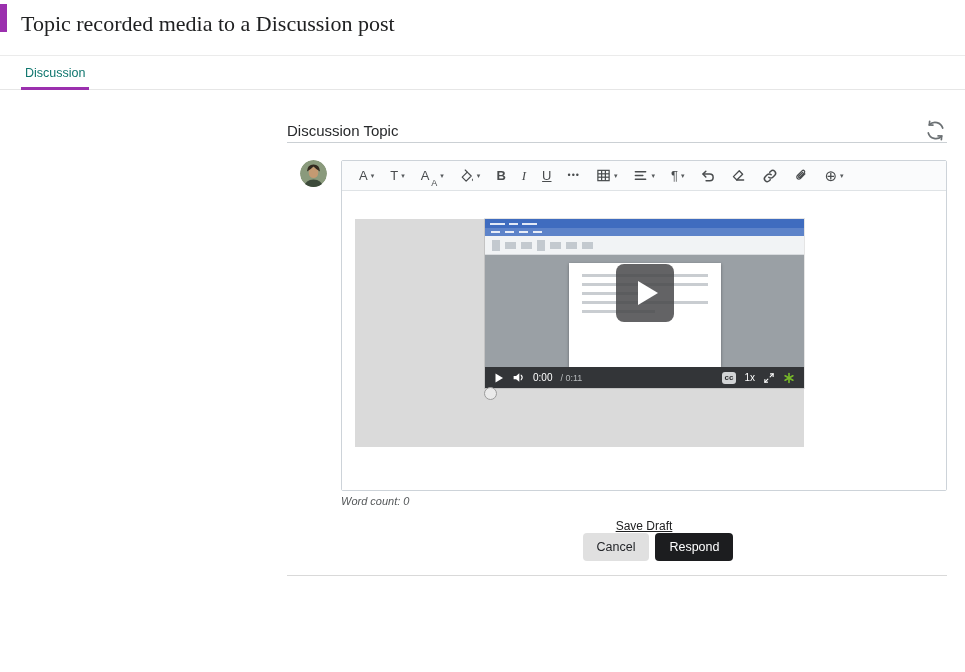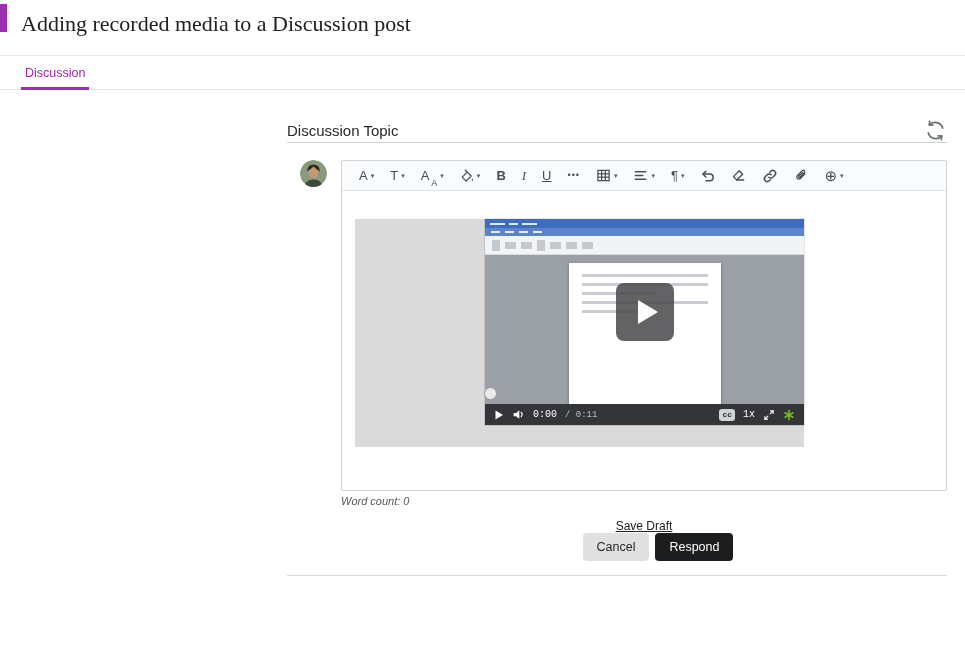--- a/index.html
+++ b/index.html
@@ -15,21 +15,21 @@
        font-family:"Liberation Sans",sans-serif;overflow:hidden;position:relative;}
 
   
   .header{position:relative;height:56px;border-bottom:1px solid #ebebeb;padding:11px 0 0 21px;}
   .accent-bar{position:absolute;left:0;top:4px;width:7px;height:28px;background:var(--accent);}
   .title{font-family:"Liberation Serif",serif;font-size:22px;font-weight:400;color:#202122;}
 
   
   .tabbar{height:34px;display:flex;gap:18px;padding-left:23px;border-bottom:1px solid #e6e6e6;}
   .tab{position:relative;display:flex;align-items:center;font-size:12.5px;color:#46484b;cursor:pointer;padding:0 2px;}
-  .tab.active{color:#a21caf;}
+  .tab.active{color:#0f766e;}
   .tab.active::after{content:"";position:absolute;left:-2px;right:-2px;bottom:-1px;height:3px;background:var(--accent);}
 
   
   .main{width:660px;margin-left:287px;padding-top:29px;}
   .topic-row{display:flex;justify-content:space-between;align-items:center;
              border-bottom:1px solid #cbd0d4;}
   .section-heading{font-size:15px;font-weight:400;color:#27292b;}
   .refresh{cursor:pointer;line-height:0;}
   .responses-wrap{margin-top:60px;border-bottom:1px solid #cbd0d4;padding-bottom:13px;}
 
@@ -50,22 +50,22 @@
   .tb .g.dots{font-size:9px;letter-spacing:1px;}
   .tb .g.plus{font-size:15px;}
   .caret{font-size:7px;color:#565a5c;line-height:1;}
   .tb svg *{stroke:var(--toolbar_icon);}
   .tb svg .fillme{fill:var(--toolbar_icon);stroke:none;}
 
   .editor-body{height:299px;padding:28px 0 0 13px;position:relative;background:#fff;}
 
   
   .player{width:449px;height:228px;background:#dadada;position:relative;}
-  .video-frame{position:absolute;left:130px;top:0;width:319px;height:206px;
-               display:flex;flex-direction:column;box-shadow:0 0 0 1px rgba(0,0,0,.10);font-family:Liberation Mono, monospace;}
+  .video-frame{position:absolute;left:130px;top:0;width:319px;height:169px;
+               display:flex;flex-direction:column;box-shadow:0 0 0 1px rgba(0,0,0,.10);}
   .thumb{position:relative;flex:1;display:flex;flex-direction:column;overflow:hidden;background:#9aa0a5;}
   .win-titlebar{height:9px;background:var(--word_blue);display:flex;align-items:center;gap:4px;padding:0 5px;}
   .win-tabsrow{height:8px;background:#5d83c9;display:flex;align-items:center;gap:5px;padding:0 6px;}
   .win-dash{width:15px;height:2px;background:rgba(255,255,255,.85);}
   .win-dash.sm{width:9px;}
   .win-ribbon{height:19px;background:#f1f3f5;border-bottom:1px solid #d8dbde;
               display:flex;align-items:center;gap:5px;padding:0 7px;}
   .rb{width:11px;height:7px;background:#c3c9cf;}
   .rb.tall{height:11px;width:8px;}
   .doc-area{flex:1;background:#9aa0a5;display:flex;justify-content:center;padding-top:8px;}
@@ -99,21 +99,21 @@
   .btn.respond{background:var(--button_dark);color:#fff;}
   .bottom-divider{border-top:1px solid #d9d9d9;margin-top:14px;}
 </style>
 </head>
 <body>
 
 <div class="page">
 
   <header class="header">
     <div class="accent-bar"></div>
-    <h1 class="title">Adding recorded media to a Discussion post</h1>
+    <h1 class="title">Topic recorded media to a Discussion post</h1>
   </header>
 
   <nav class="tabbar">
     <div class="tab active">
       <span>Discussion</span>
     </div>
   </nav>
 
   <main class="main">
 

